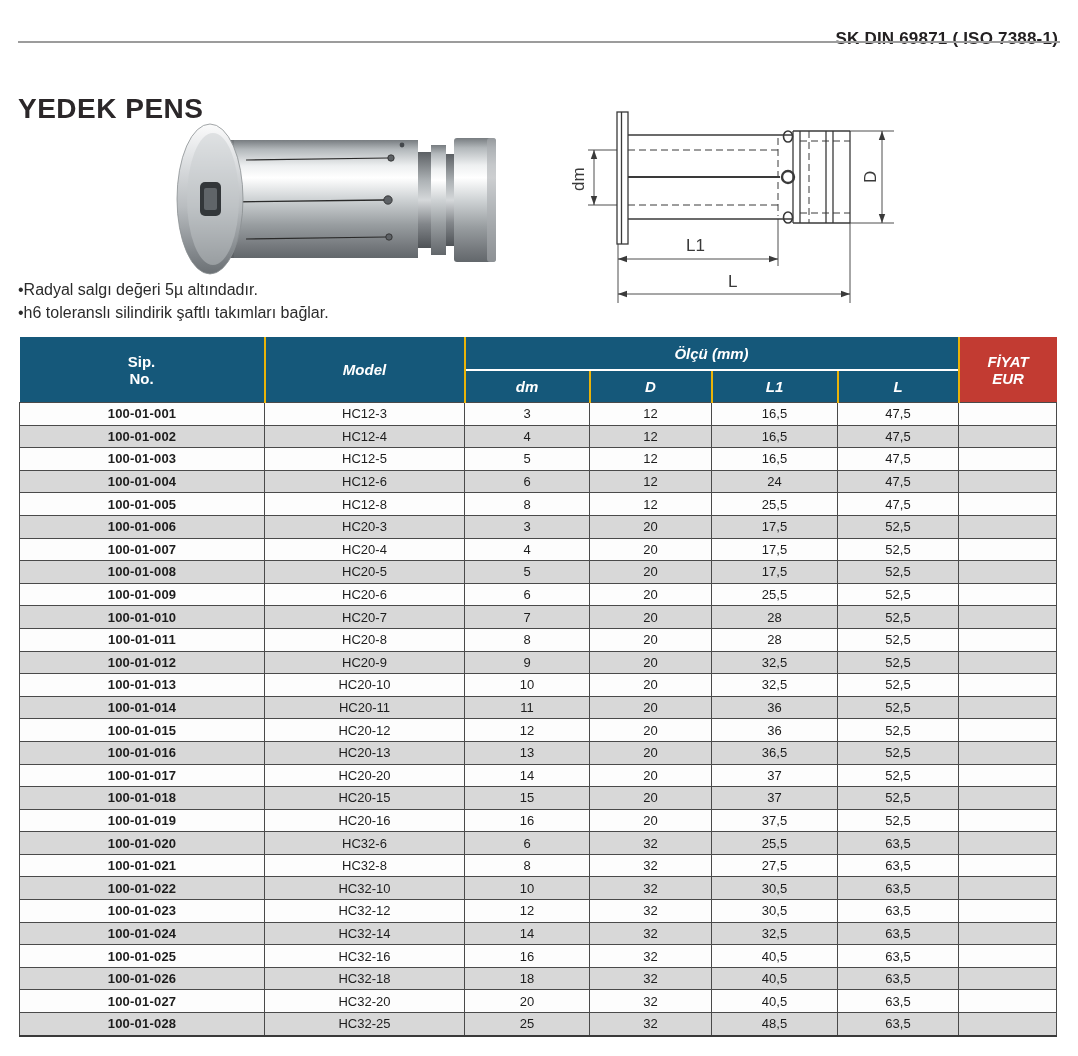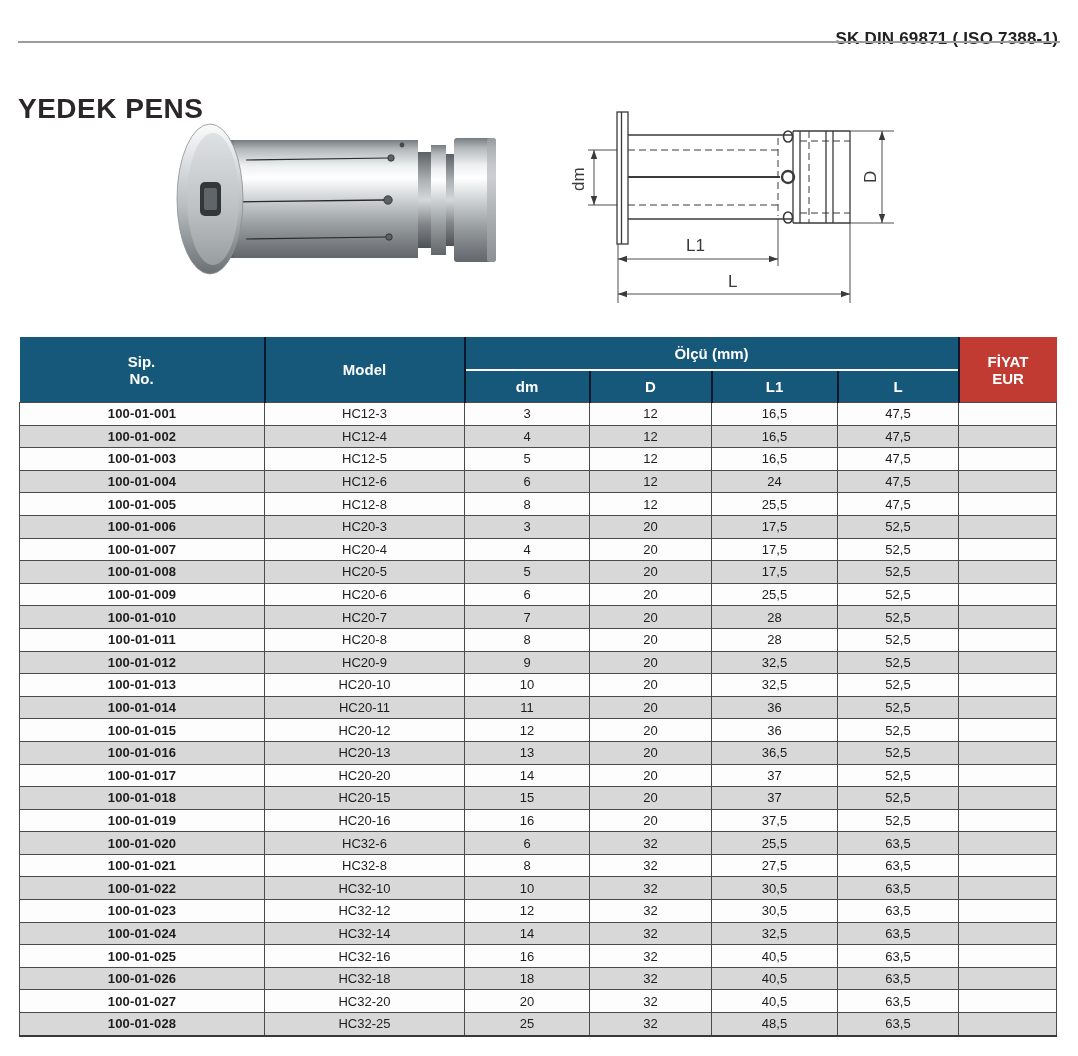--- a/index.html
+++ b/index.html
@@ -30,21 +30,21 @@
   .table-wrap{position:absolute;left:19px;top:337px;}
   table.spec{
     border-collapse:collapse;width:1037px;table-layout:fixed;
   }
   table.spec thead th{
     background:#15587A;color:#fff;font-size:15px;font-weight:bold;
     padding:0;text-align:center;vertical-align:middle;
   }
   table.spec thead tr.head-top th{height:32px;}
   table.spec thead tr.head-sub th{height:31px;border-top:2px solid #fff;}
-  table.spec thead th.sep{border-left:2px solid #0f172a;}
+  table.spec thead th.sep{border-left:2px solid #eab308;font-style:italic;}
   table.spec thead th.price-head{background:#C23B32;}
   table.spec thead th .hline{display:block;line-height:17px;}
   table.spec tbody td{
     font-size:13px;text-align:center;height:21.6px;padding:0;
     border:1px solid #4a4a4a;color:#1d1d1d;line-height:21px;
     vertical-align:middle;
   }
   table.spec tbody tr{background:#fdfdfd;}
   table.spec tbody tr.alt{background:#d8d8d8;}
   table.spec tbody td.sip{font-weight:bold;letter-spacing:.2px;}
@@ -165,20 +165,22 @@
 
   <g font-size="17" fill="#3a3a3a" font-family="Liberation Sans, sans-serif">
     <text transform="translate(24,93) rotate(-90)">dm</text>
     <text transform="translate(316,85) rotate(-90)">D</text>
     <text x="126" y="153">L1</text>
     <text x="168" y="189">L</text>
   </g>
 </svg>
 
 <ul class="bullets">
+  <li>•Radyal salgı değeri  5µ altındadır.</li>
+  <li>•h6 toleranslı silindirik şaftlı takımları bağlar.</li>
 </ul>
 
 <div class="table-wrap">
   <table class="spec">
     <colgroup>
       <col style="width:245px">
         <col style="width:200px">
         <col style="width:125px">
       <col style="width:122px">
         <col style="width:126px">

